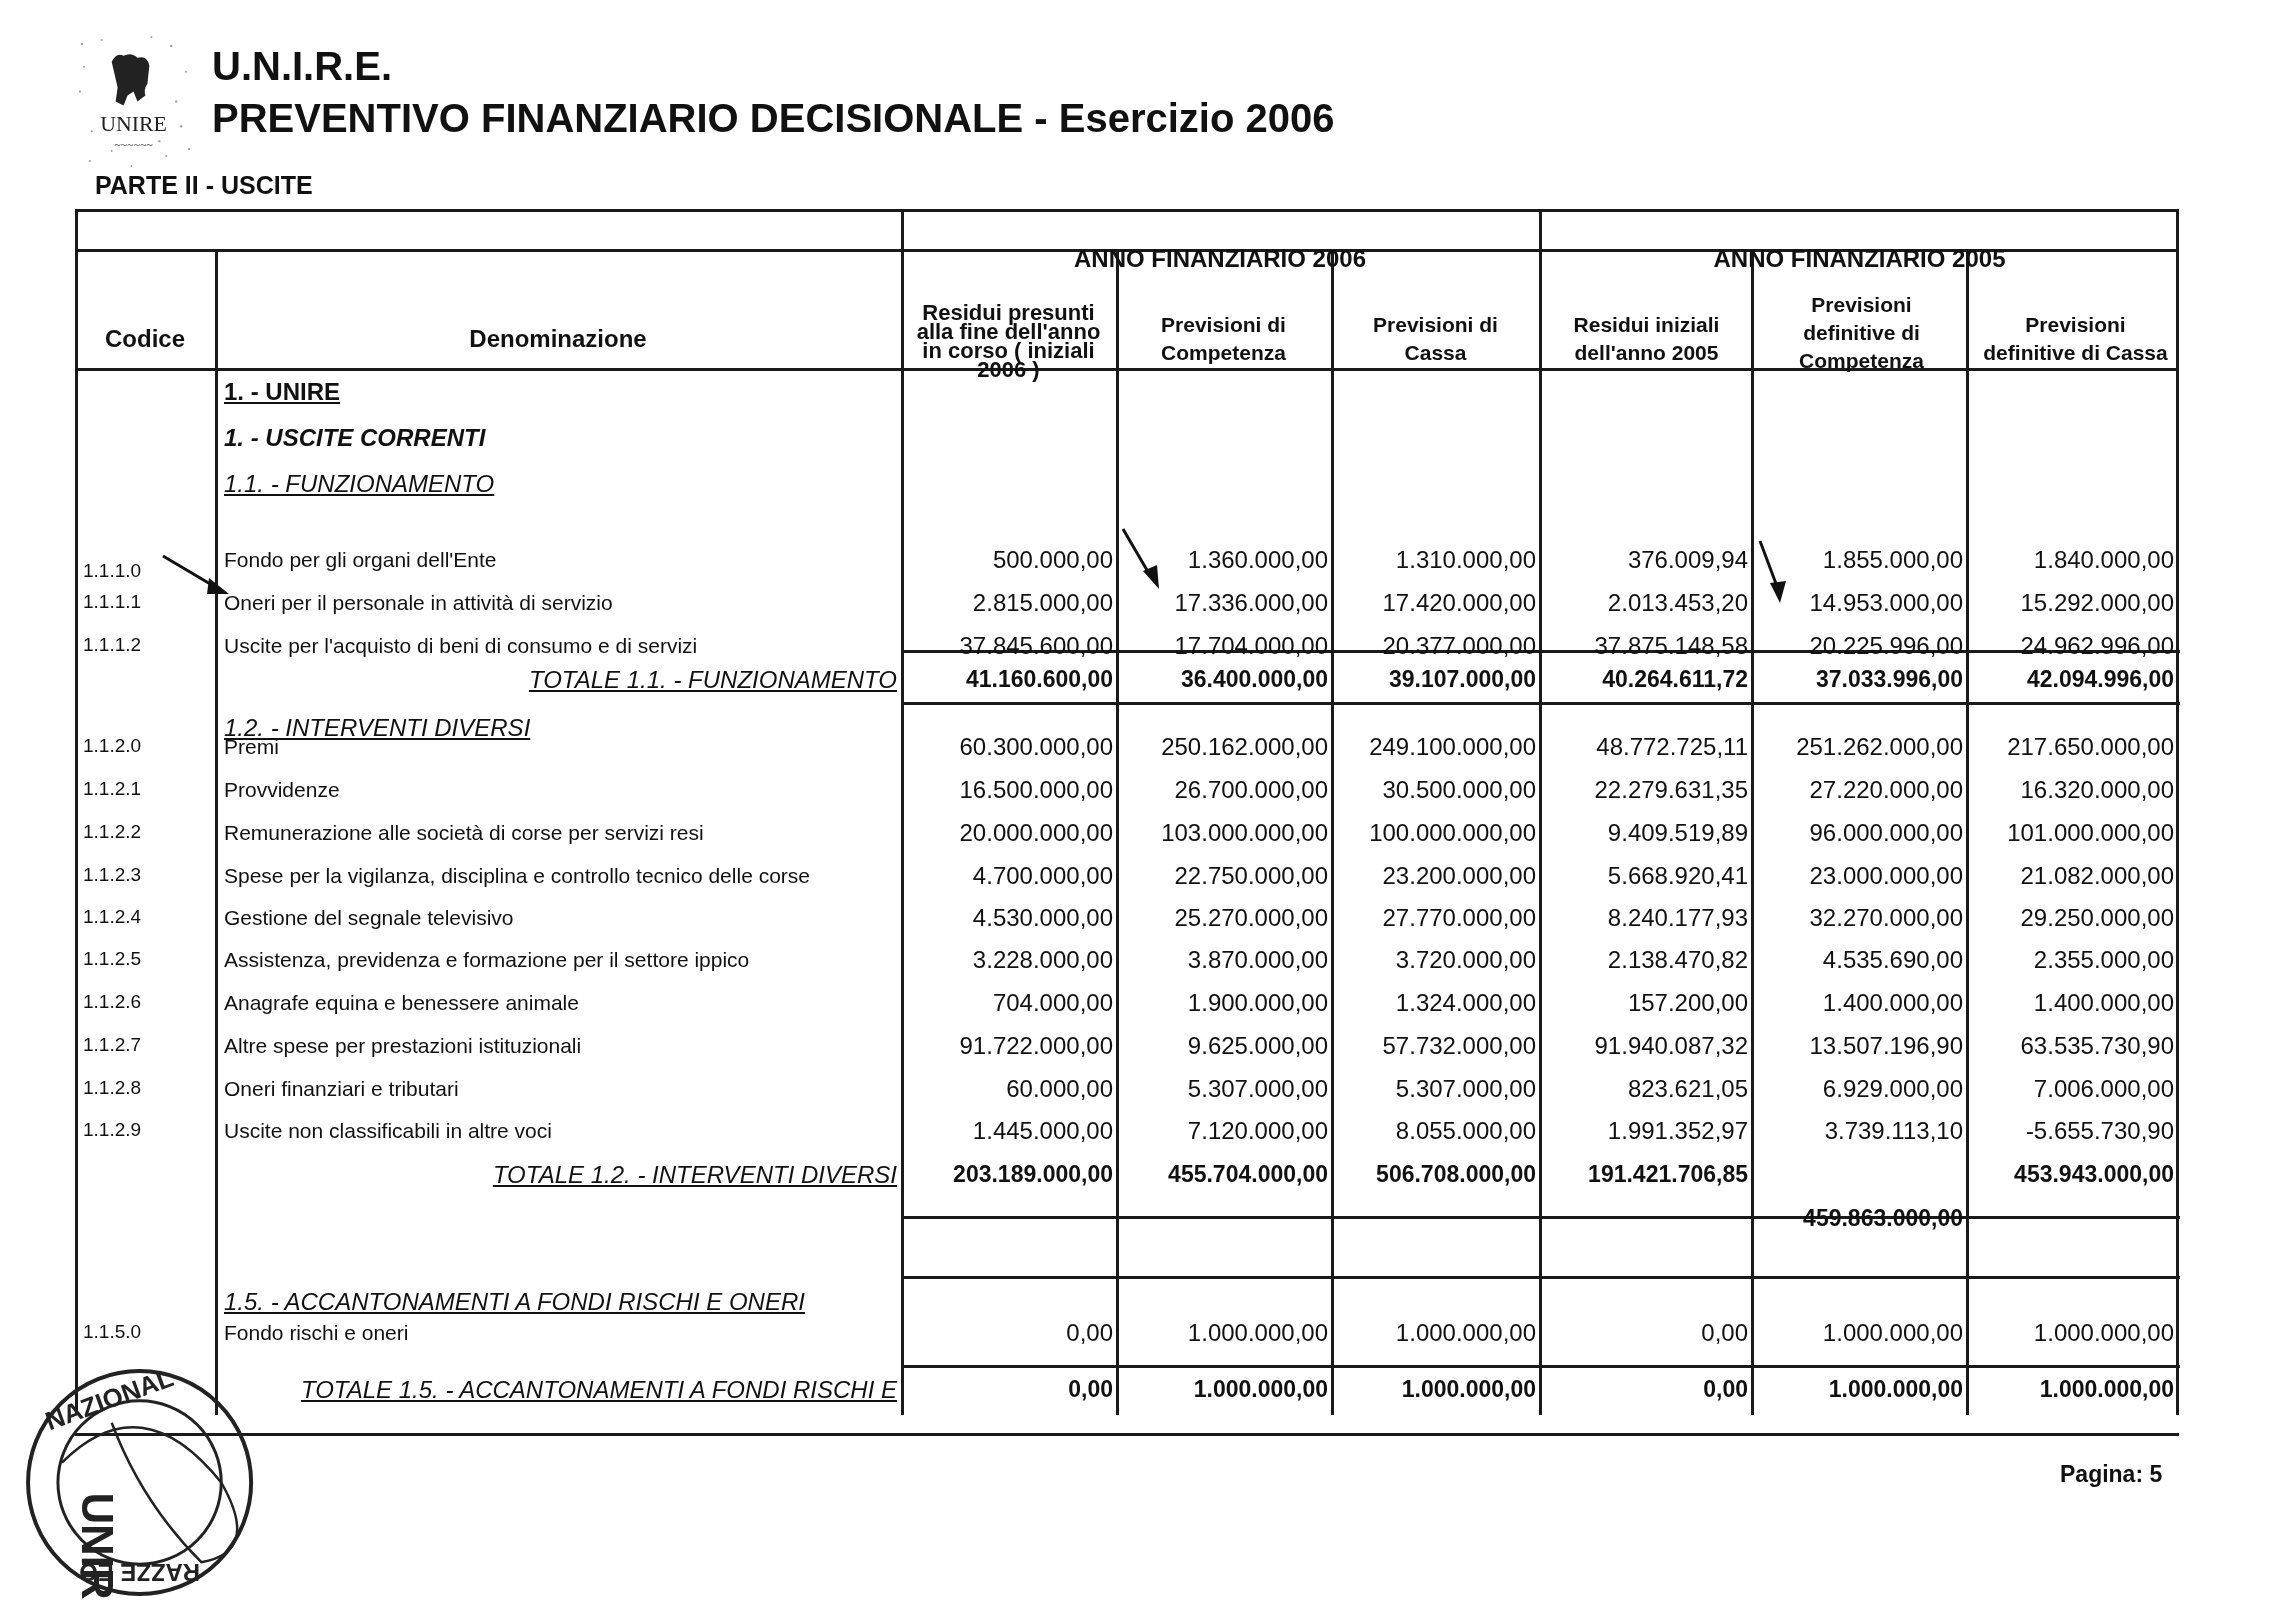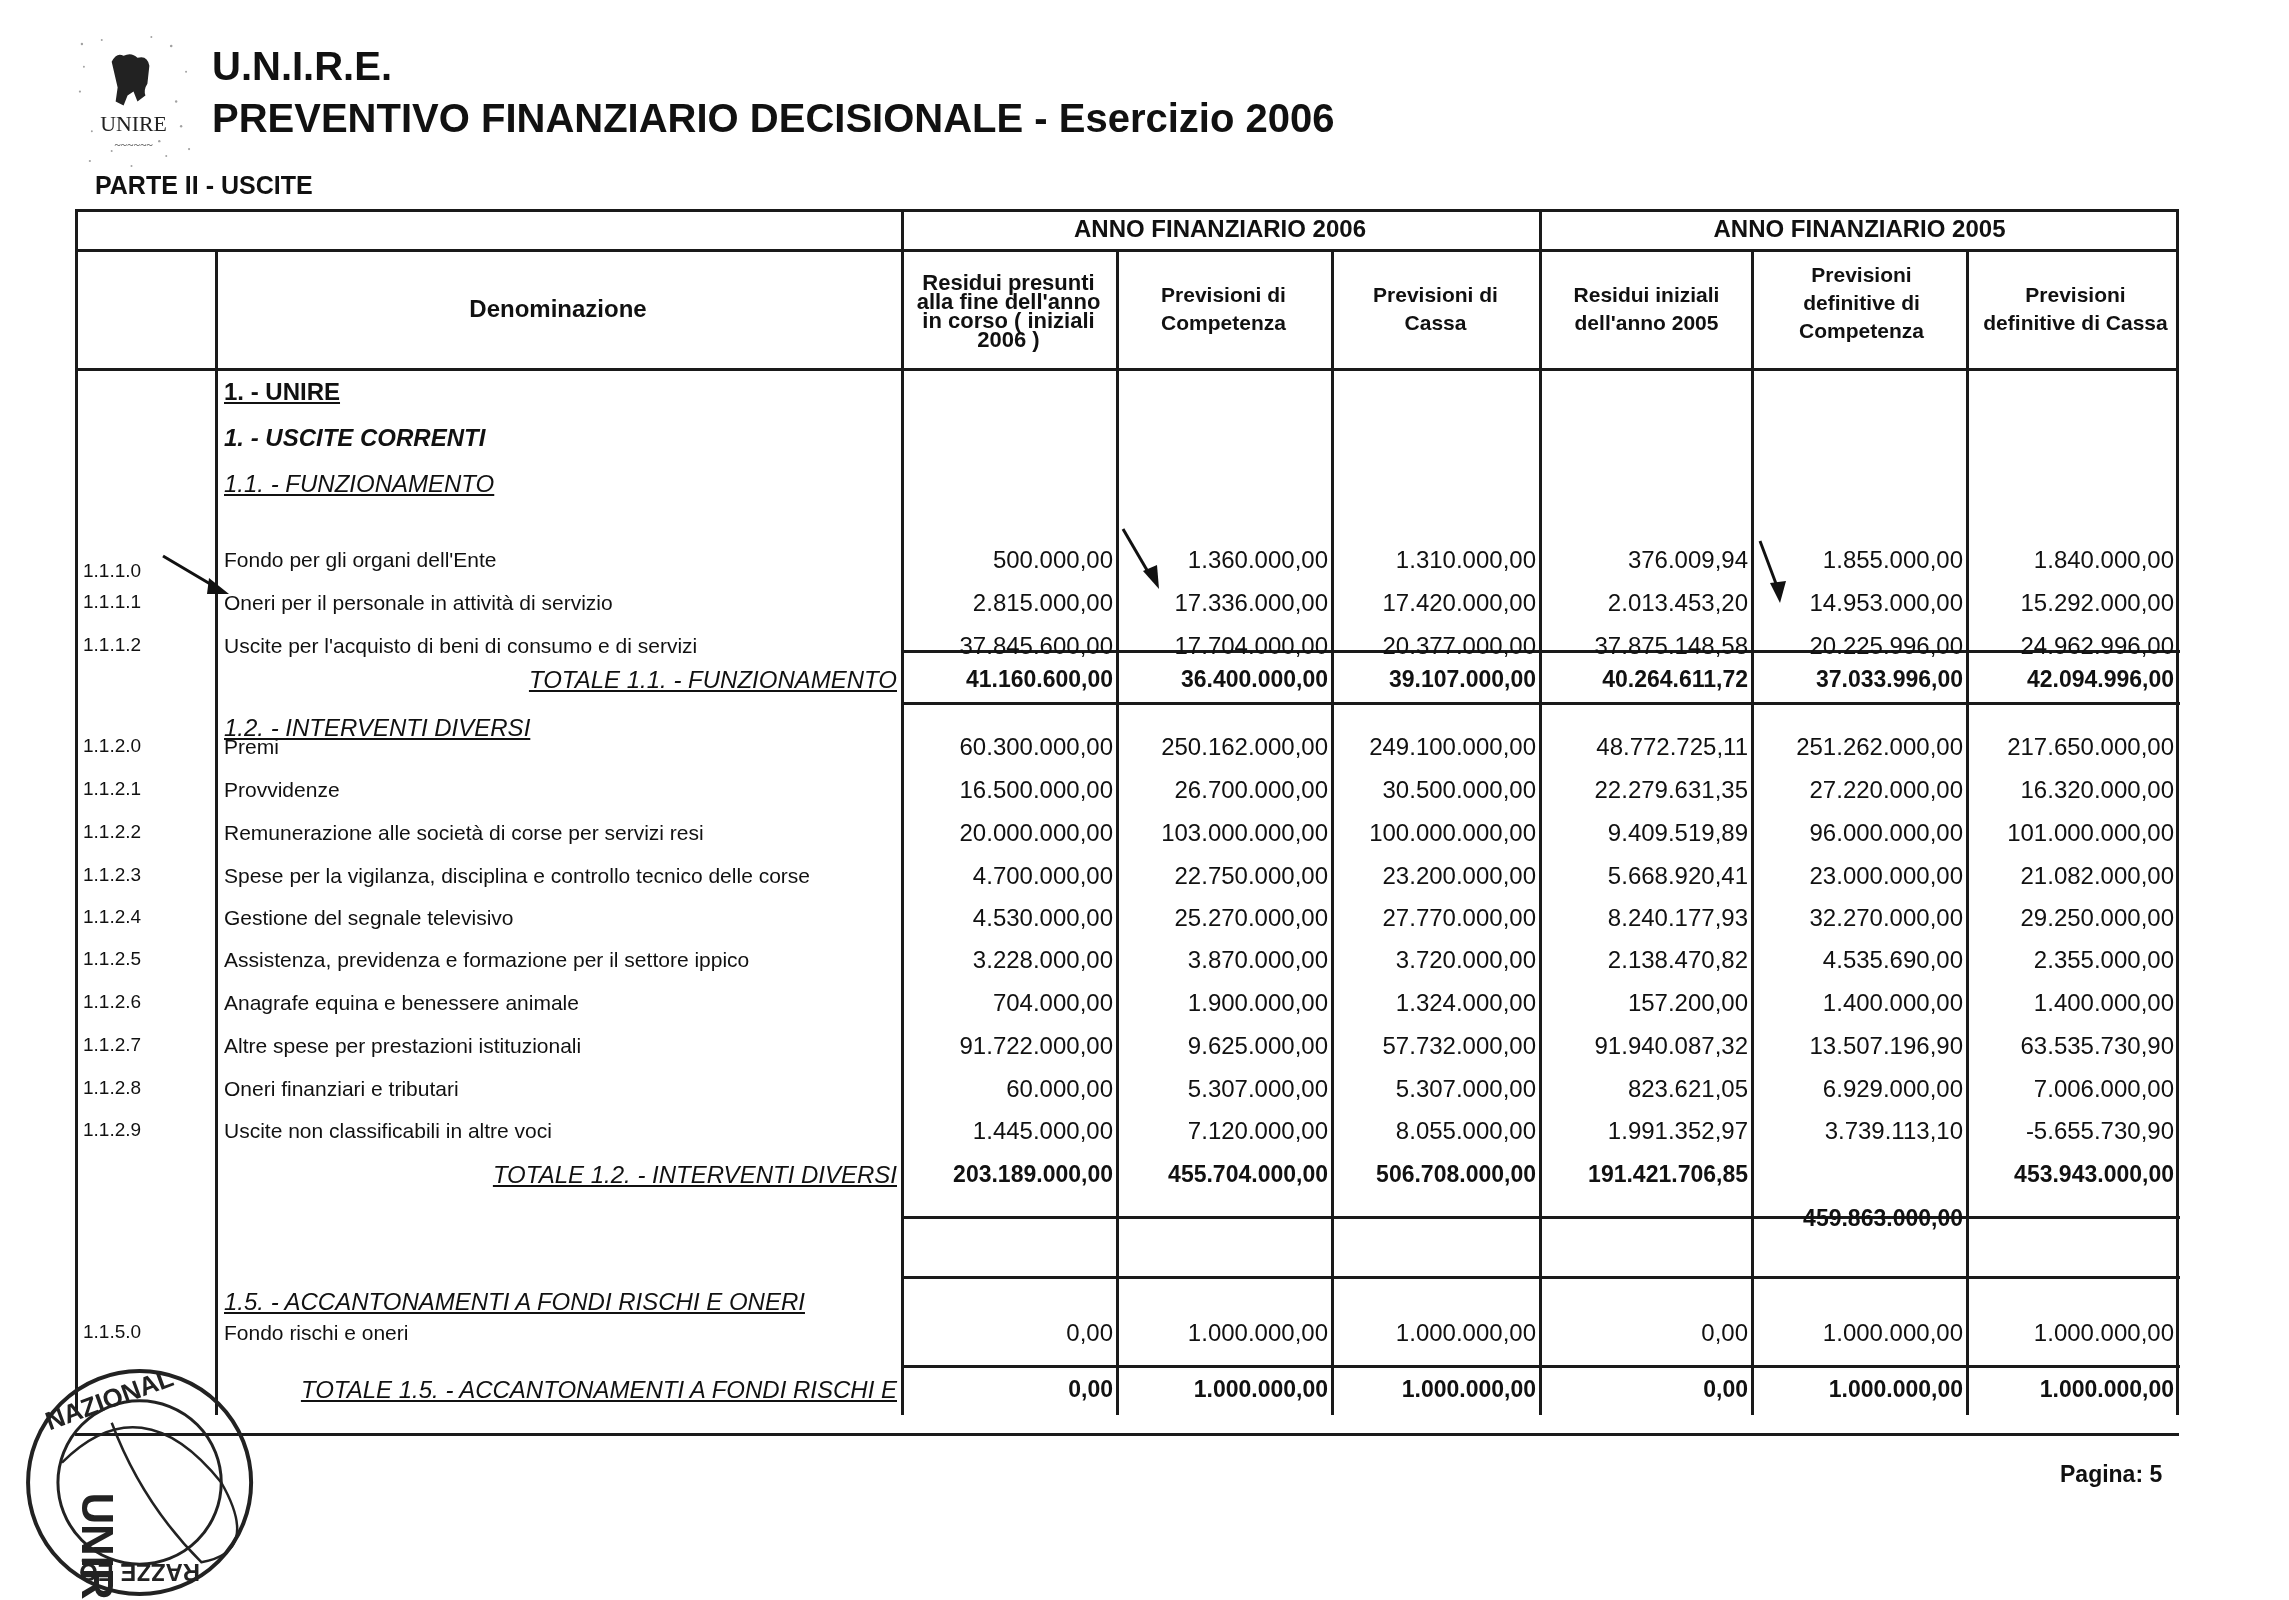--- a/index.html
+++ b/index.html
@@ -10,21 +10,21 @@
   .logo { position: absolute; left: 72px; top: 32px; width: 123px; height: 139px; }
   .hdr-org { position: absolute; left: 212px; top: 44px; font-size: 40px; font-weight: bold; letter-spacing: 0px; }
   .hdr-title { position: absolute; left: 212px; top: 96px; font-size: 40px; font-weight: bold; }
   .hdr-part { position: absolute; left: 95px; top: 171px; font-size: 25px; font-weight: bold; }
 
   .tbl { position: absolute; left: 75px; top: 209px; width: 2104px; height: 1206px; }
   .line { position: absolute; background: #1a1a1a; }
   .h { height: 3px; }
   .v { width: 3px; }
 
-  .hcell { position: absolute; display: flex; align-items: center; justify-content: center; text-align: center; font-weight: bold; }
+  .hcell { position: absolute; display: flex; align-items: center; justify-content: center; text-align: center; font-weight: bold; margin-top: 30px; }
   .year-hdr { font-size: 24px; }
   .col-hdr { font-size: 21px; line-height: 28px; }
   .col-hdr.small { font-size: 22px; line-height: 19px; }
   .codice-hdr, .den-hdr { font-size: 24px; }
 
   .code { position: absolute; left: 8px; font-size: 19px; }
   .den { position: absolute; left: 149px; font-size: 21px; white-space: nowrap; }
   .section { position: absolute; left: 149px; font-size: 24px; text-decoration: underline; white-space: nowrap; }
   .section.bold { font-weight: bold; font-style: normal; }
   .section.italic { font-style: italic; }
@@ -88,20 +88,21 @@
   <div class="line v" style="left:1891px;top:40px;height:1166px;"></div>
 
   <div class="line h" style="left:826px;top:441px;width:1279px;"></div>
   <div class="line h" style="left:826px;top:493px;width:1279px;"></div>
   <div class="line h" style="left:826px;top:1007px;width:1279px;"></div>
   <div class="line h" style="left:826px;top:1067px;width:1279px;"></div>
   <div class="line h" style="left:826px;top:1156px;width:1279px;"></div>
 
   <div class="hcell year-hdr" style="left:826px;top:0;width:638px;height:40px;">ANNO FINANZIARIO 2006</div>
   <div class="hcell year-hdr" style="left:1464px;top:0;width:641px;height:40px;">ANNO FINANZIARIO 2005</div>
+  <div class="hcell codice-hdr" style="left:0;top:40px;width:140px;height:119px;">Codice</div>
   <div class="hcell den-hdr" style="left:140px;top:40px;width:686px;height:119px;">Denominazione</div>
   <div class="hcell col-hdr small" style="left:836px;top:44px;width:195px;height:115px;">Residui presunti alla fine dell'anno in corso ( iniziali 2006 )</div>
   <div class="hcell col-hdr" style="left:1051px;top:40px;width:195px;height:119px;">Previsioni di Competenza</div>
   <div class="hcell col-hdr" style="left:1266px;top:40px;width:189px;height:119px;">Previsioni di Cassa</div>
   <div class="hcell col-hdr" style="left:1477px;top:40px;width:189px;height:119px;">Residui iniziali dell'anno 2005</div>
   <div class="hcell col-hdr" style="left:1692px;top:40px;width:189px;height:107px;">Previsioni definitive di Competenza</div>
   <div class="hcell col-hdr" style="left:1906px;top:40px;width:189px;height:119px;">Previsioni definitive di Cassa</div>
 
   <div class="section bold" style="top:169px;">1. - UNIRE</div>
   <div class="section bolditalic" style="top:215px;">1. - USCITE CORRENTI</div>

